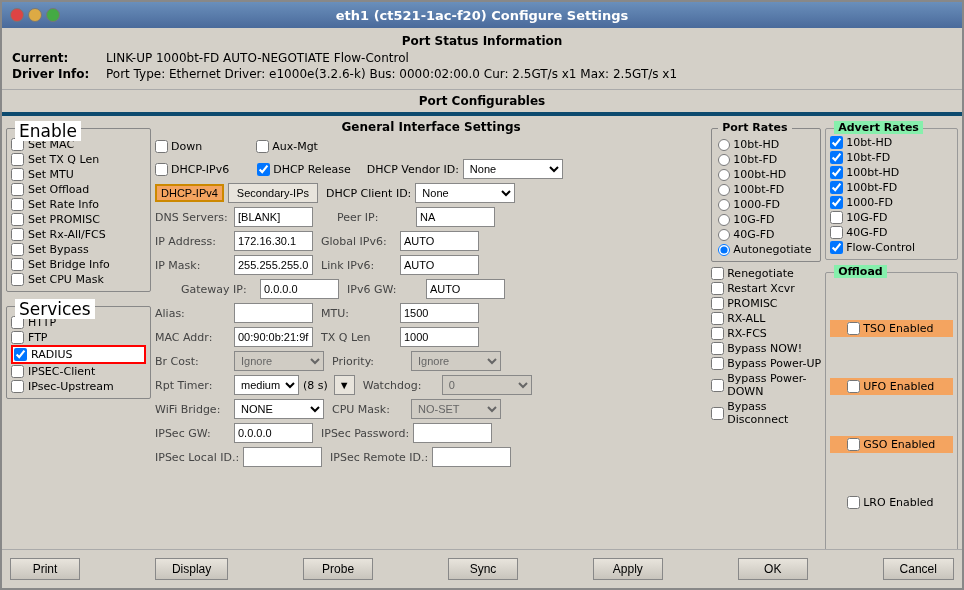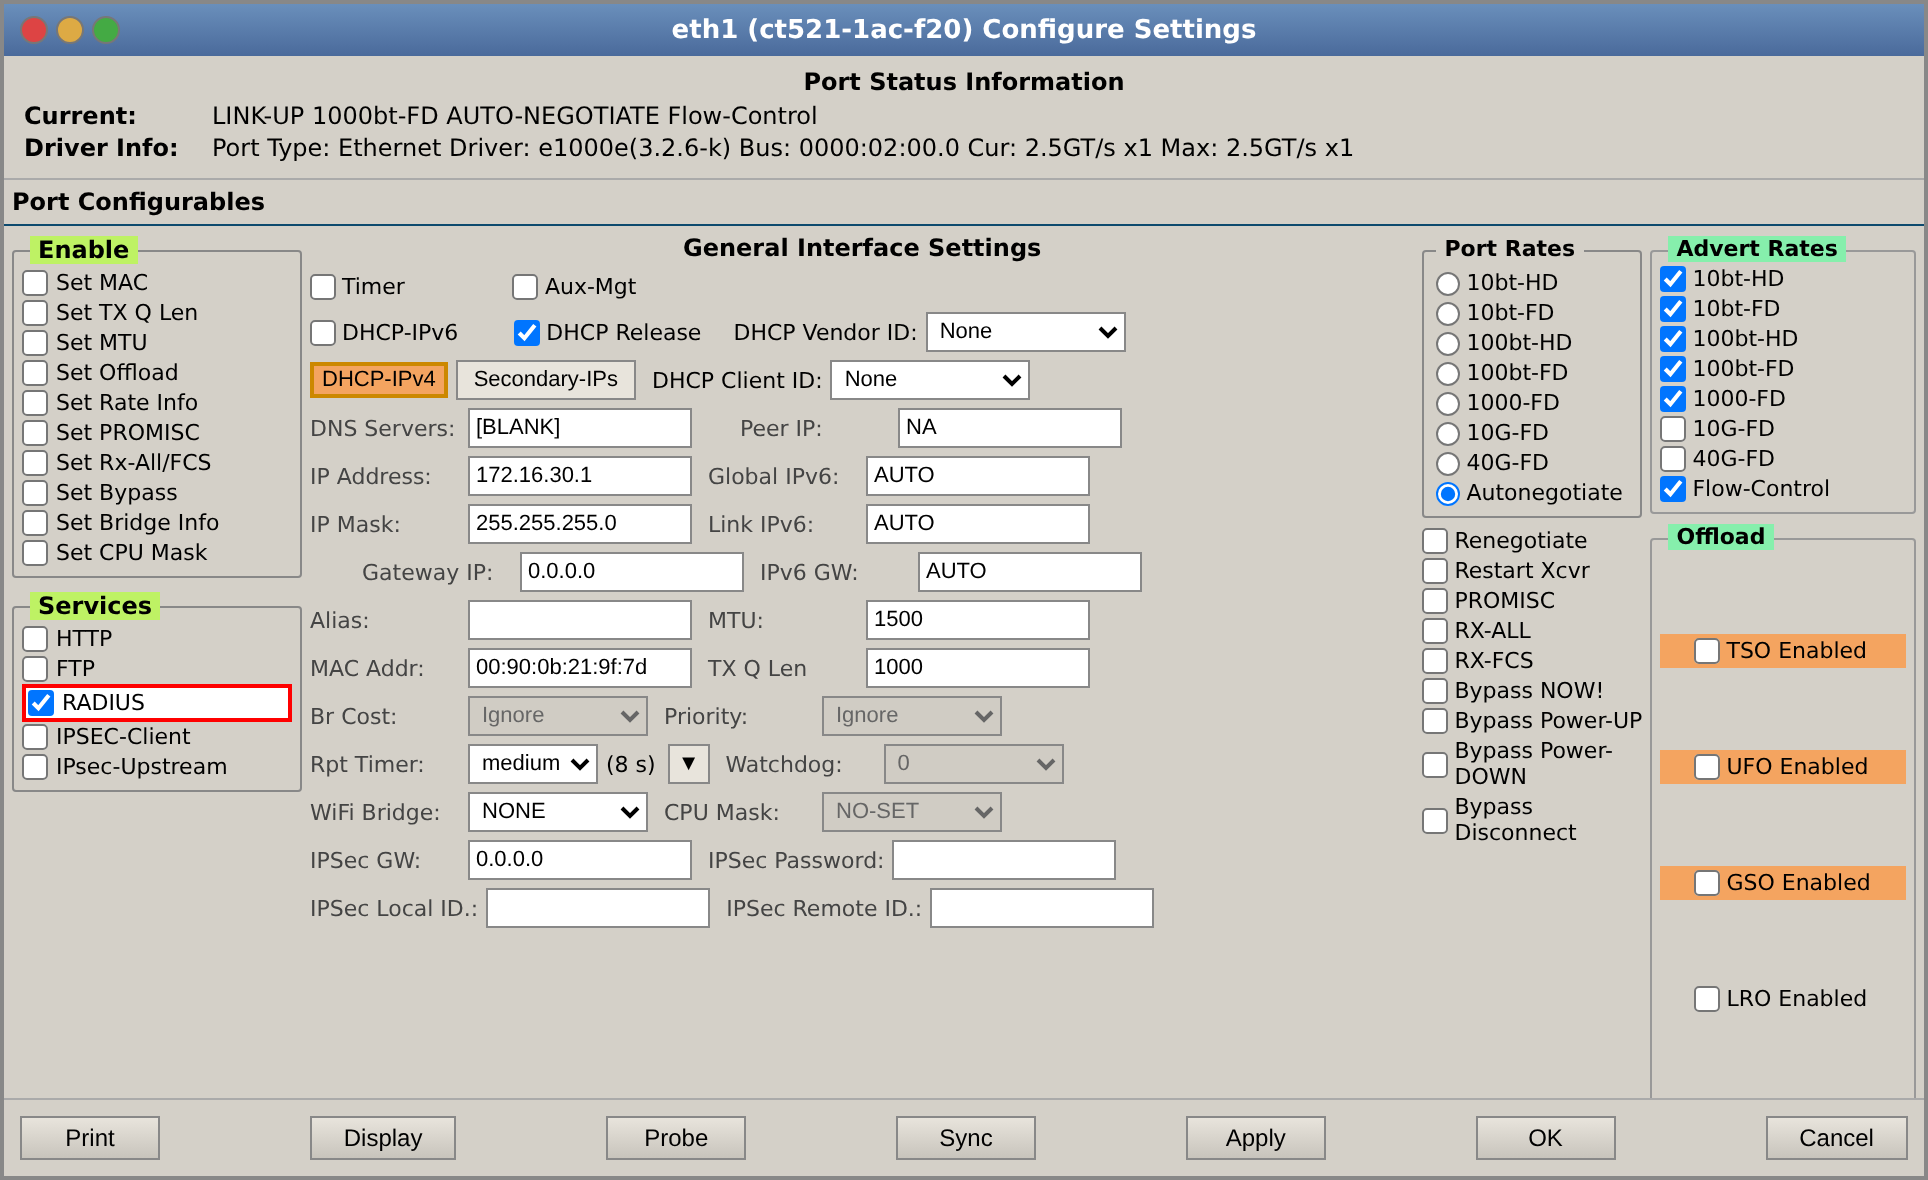--- a/index.html
+++ b/index.html
@@ -61,23 +61,24 @@
     }
     .port-status-row {
       display: flex;
       gap: 4px;
       margin-bottom: 2px;
       align-items: center;
     }
     .port-status-label { font-weight: bold; min-width: 90px; }
 
     .port-configurables-title {
+      text-align: center;
       font-weight: bold;
       padding: 4px;
-      border-bottom: 1px solid #0c4a6e;
+      border-bottom: 4px solid #0c4a6e;
     }
 
     .main-content {
       display: flex;
       flex: 1;
       overflow: hidden;
       padding: 4px;
       gap: 4px;
     }
 
@@ -92,24 +93,24 @@
     .group-box {
       border: 1px solid #888;
       border-radius: 2px;
       padding: 4px;
       position: relative;
     }
     .group-box-title {
       position: absolute;
       top: -8px;
       left: 8px;
-      background: #bef264;
+      background: #ffffff;
       padding: 0 4px;
-      font-size: 12px;
-      font-weight: bold;
+      font-size: 17px;
+      font-weight: normal;
     }
     .group-box .item {
       display: flex;
       align-items: center;
       gap: 4px;
       padding: 1px 0;
     }
     .group-box .item label {
       font-size: 11px;
       cursor: pointer;
@@ -142,21 +143,21 @@
       color: #444;
       min-width: 75px;
     }
     .form-input {
       border: 1px solid #888;
       background: white;
       padding: 1px 3px;
       font-size: 11px;
       height: 20px;
     }
-    .form-input-medium { width: 112px; }
+    .form-input-medium { width: 79px; }
     .form-select {
       border: 1px solid #888;
       background: white;
       padding: 1px 2px;
       font-size: 11px;
       height: 20px;
     }
     .top-checkboxes {
       display: flex;
       gap: 12px;
@@ -372,21 +373,21 @@
         </div>
       </div>
     </div>
 
     <div class="center-panel">
       <div class="general-settings-title">General Interface Settings</div>
 
       <div class="top-checkboxes">
         <div class="top-check-item">
           <input type="checkbox" style="">
-          <label>Timer</label>
+          <label>Down</label>
         </div>
         <div style="width: 30px;"></div>
         <div class="top-check-item">
           <input type="checkbox" style="">
           <label>Aux-Mgt</label>
         </div>
       </div>
 
       <div class="form-row">
         <div class="top-check-item">

